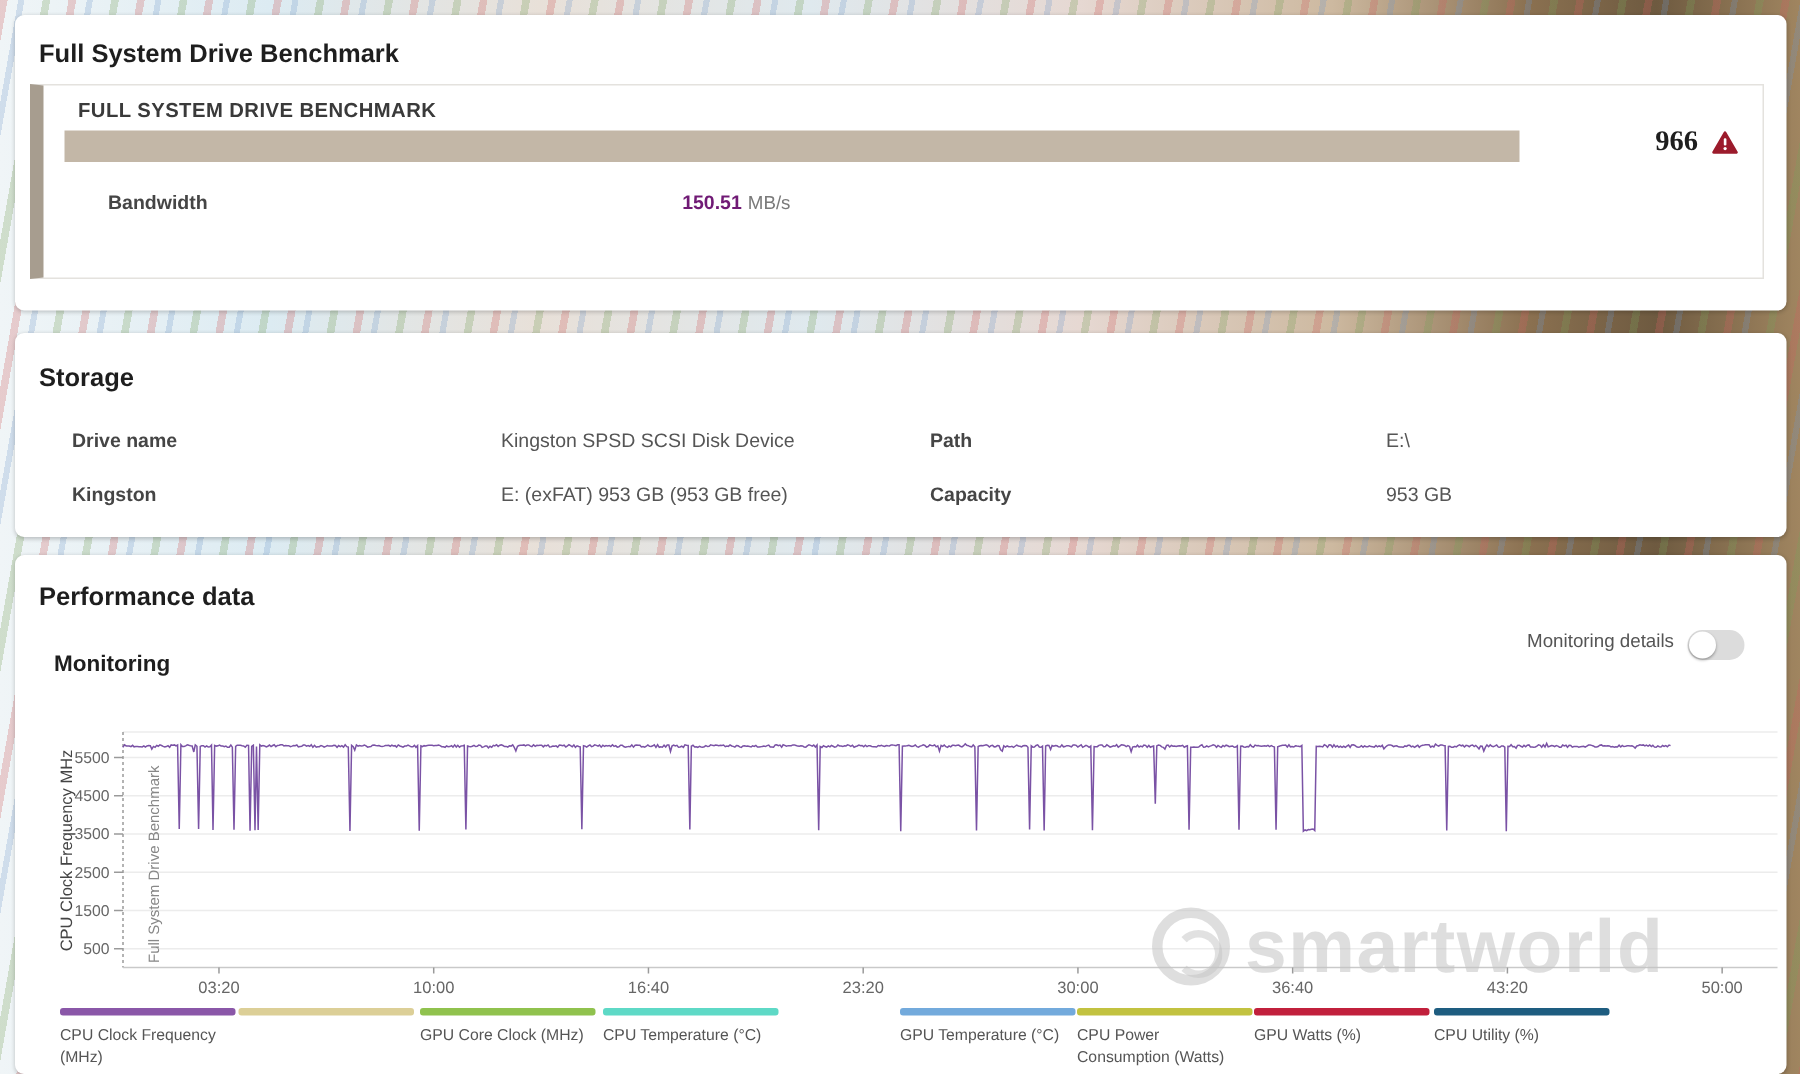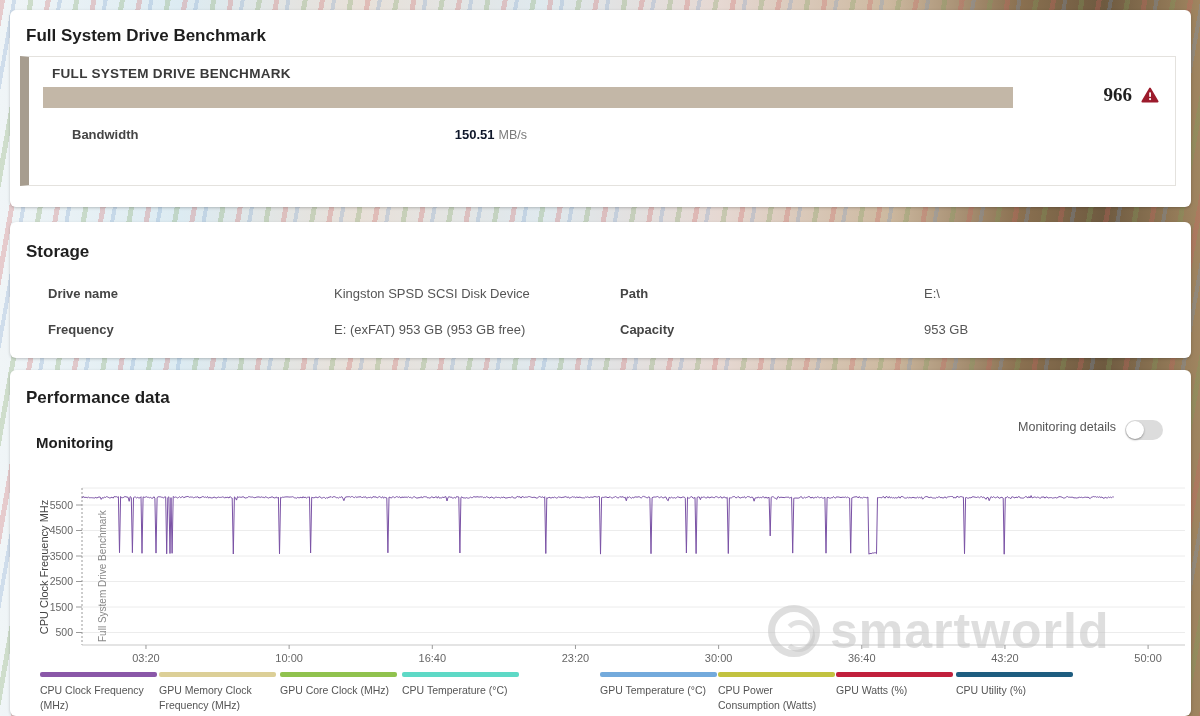--- a/index.html
+++ b/index.html
@@ -20,21 +20,21 @@
   
   .result-box{position:absolute;left:10px;top:46px;width:1156px;height:130px;box-sizing:border-box;
       background:#fff;border:1px solid #e4e2de;border-left:9px solid #a79d8f;}
   .result-title{position:absolute;left:23px;top:9px;font-size:13.5px;font-weight:700;color:#3a3a3a;letter-spacing:.3px;}
   .score-bar{position:absolute;left:14px;top:30px;width:970px;height:21px;background:#c3b7a7;}
   .score-wrap{position:absolute;right:16px;top:27px;display:flex;align-items:center;gap:9px;font-family:Liberation Serif, serif;}
   .score-value{font-size:19px;font-weight:700;color:#1e1e1e;}
   .warning-icon{width:18px;height:16px;display:block;}
   .metric{position:absolute;top:70px;display:flex;align-items:baseline;}
   .metric .mlabel{font-size:13px;font-weight:700;color:#454545;}
-  .metric .mval{margin-left:auto;font-size:13px;font-weight:700;color:#0f172a;}
+  .metric .mval{margin-left:auto;font-size:13px;font-weight:700;color:#701a75;}
   .metric .munit{font-size:12.5px;color:#7a7a7a;margin-left:4px;font-weight:400;}
   #metric-bandwidth{left:43px;width:455px;}
   #metric-access{left:519px;width:450px;}
 
   
   .field-label{position:absolute;font-size:13px;font-weight:700;color:#454545;}
   .field-value{position:absolute;font-size:13px;color:#555;margin-left:16px;}
 
   
   .sub-title{position:absolute;left:26px;top:64px;font-size:15px;font-weight:700;color:#1e1e1e;}
@@ -81,21 +81,21 @@
     </div>
   </div>
 </div>
 
 <div class="card" id="card-storage">
   <div class="section-title" style="top:20px">Storage</div>
   <div class="field-label" style="left:38px;top:64px">Drive name</div>
   <div class="field-value" style="left:308px;top:64px">Kingston SPSD SCSI Disk Device</div>
   <div class="field-label" style="left:610px;top:64px">Path</div>
   <div class="field-value" style="left:898px;top:64px">E:\</div>
-  <div class="field-label" style="left:38px;top:100px">Frequency</div>
+  <div class="field-label" style="left:38px;top:100px">Kingston</div>
   <div class="field-value" style="left:308px;top:100px">E: (exFAT) 953 GB (953 GB free)</div>
   <div class="field-label" style="left:610px;top:100px">Capacity</div>
   <div class="field-value" style="left:898px;top:100px">953 GB</div>
 </div>
 
 <div class="card" id="card-performance">
   <div class="section-title" style="top:18px">Performance data</div>
   <div class="sub-title">Monitoring</div>
 
   <div class="toggle-wrap">
@@ -153,21 +153,20 @@
     <span class="wm-text">smartworld</span>
   </div>
 
   <div id="legend">
       <div class="legend-item" style="left: 30px; top: 302px;">
         <div class="legend-swatch" style="background: rgb(138, 87, 168);"></div>
         <div class="legend-label">CPU Clock Frequency (MHz)</div>
       </div>
       <div class="legend-item" style="left: 149px; top: 302px;">
         <div class="legend-swatch" style="background: rgb(220, 207, 151);"></div>
-        <div class="legend-label">GPU Memory Clock Frequency (MHz)</div>
       </div>
       <div class="legend-item" style="left: 270px; top: 302px;">
         <div class="legend-swatch" style="background: rgb(144, 194, 78);"></div>
         <div class="legend-label">GPU Core Clock (MHz)</div>
       </div>
       <div class="legend-item" style="left: 392px; top: 302px;">
         <div class="legend-swatch" style="background: rgb(94, 217, 198);"></div>
         <div class="legend-label">CPU Temperature (°C)</div>
       </div>
       <div class="legend-item" style="left: 590px; top: 302px;">

